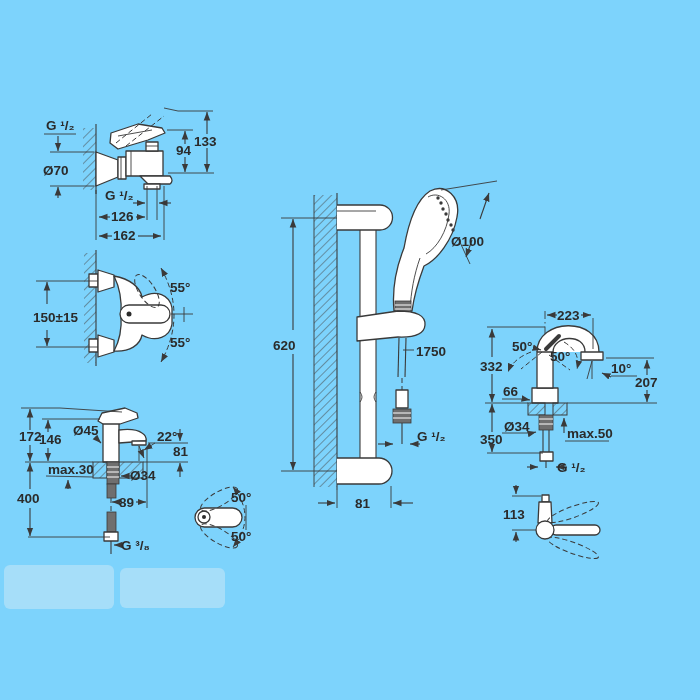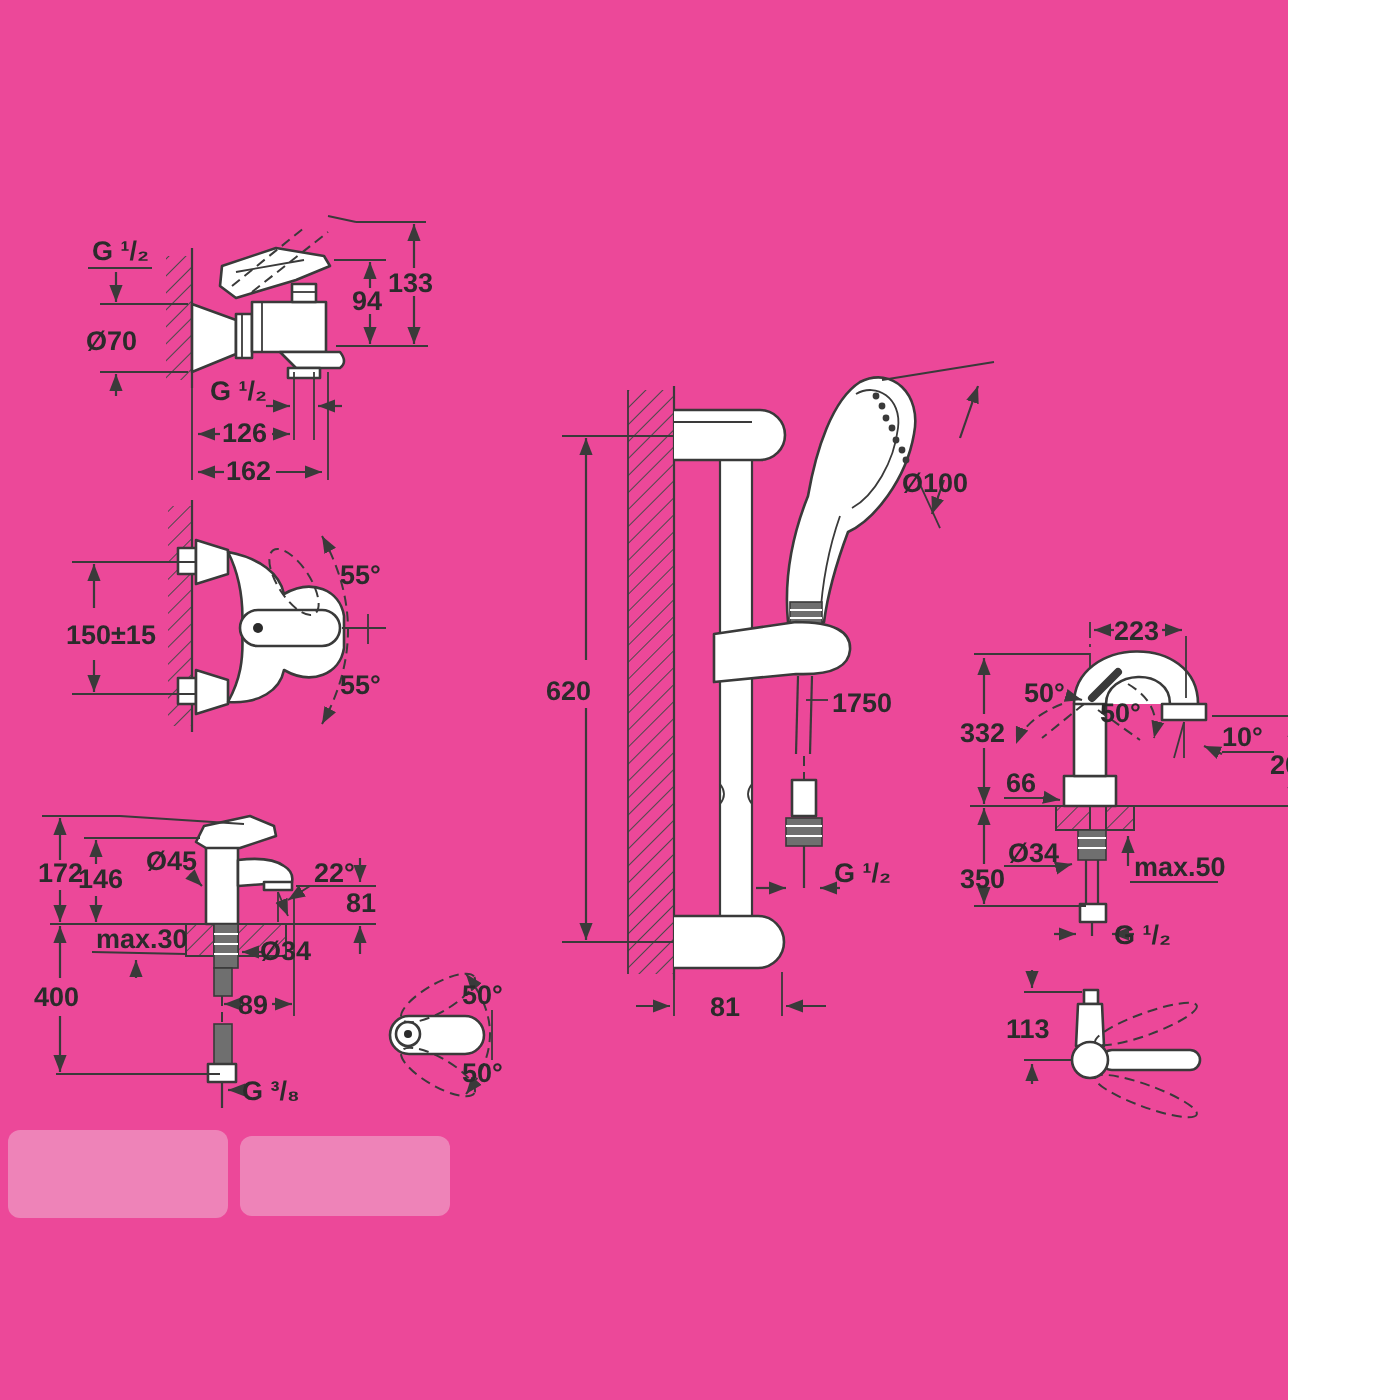--- a/index.html
+++ b/index.html
@@ -1,16 +1,16 @@
 <!DOCTYPE html>
 <html><head>
 <meta charset="utf-8">
 <style>
   html,body{margin:0;padding:0;background:#ffffff;}
-  .page{position:relative;width:644px;height:700px;background:#ec4899;overflow:hidden;}
+  .page{position:relative;width:700px;height:700px;background:#7dd3fc;overflow:hidden;}
   svg{display:block;filter:blur(0.3px);}
   svg text{font:700 13.5px "Liberation Sans","DejaVu Sans",sans-serif;fill:#2b2b2b;}
   .ol{stroke:#3a3a3a;stroke-width:1.3;fill:#ffffff;stroke-linejoin:round;}
   .on{stroke:#3a3a3a;stroke-width:1.3;fill:none;stroke-linejoin:round;stroke-linecap:round;}
   .dl{stroke:#3a3a3a;stroke-width:1.1;fill:none;}
   .tn{stroke:#3a3a3a;stroke-width:0.9;fill:none;}
   .dsh{stroke:#3a3a3a;stroke-width:1;fill:none;stroke-dasharray:5 3;}
   .ddt{stroke:#3a3a3a;stroke-width:0.9;fill:none;stroke-dasharray:8 3 1.5 3;}
   .dk{fill:#6f6f6f;stroke:#3a3a3a;stroke-width:0.8;}
   .wl{stroke:#ffffff;stroke-width:1;}

